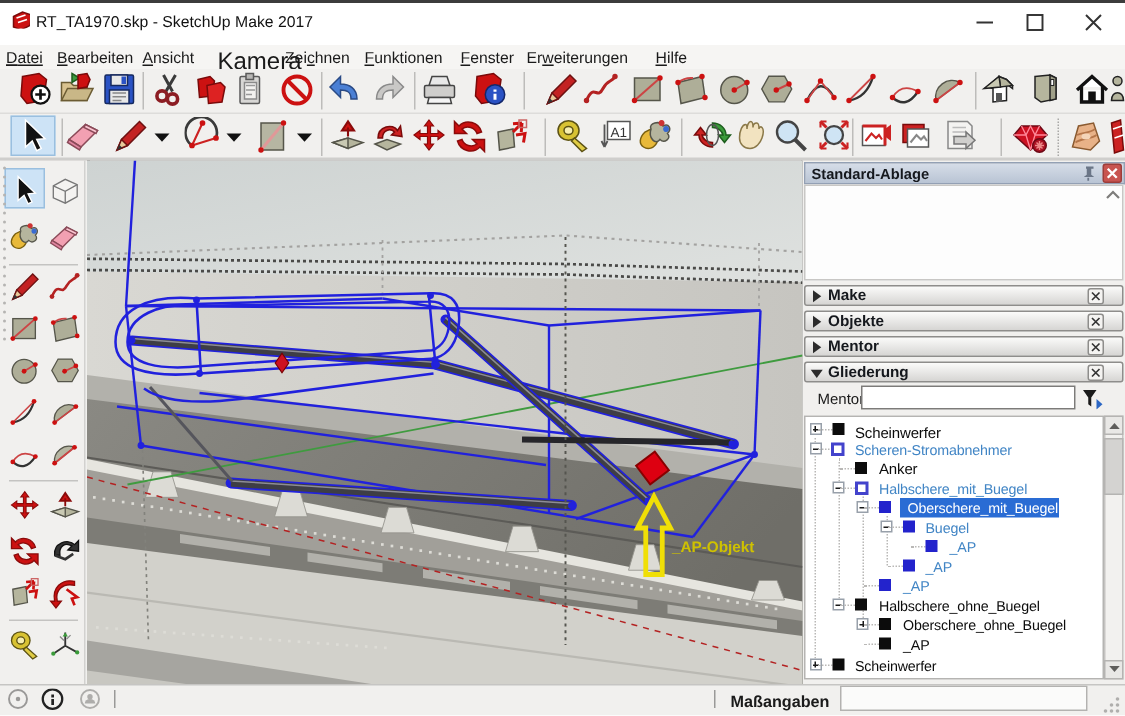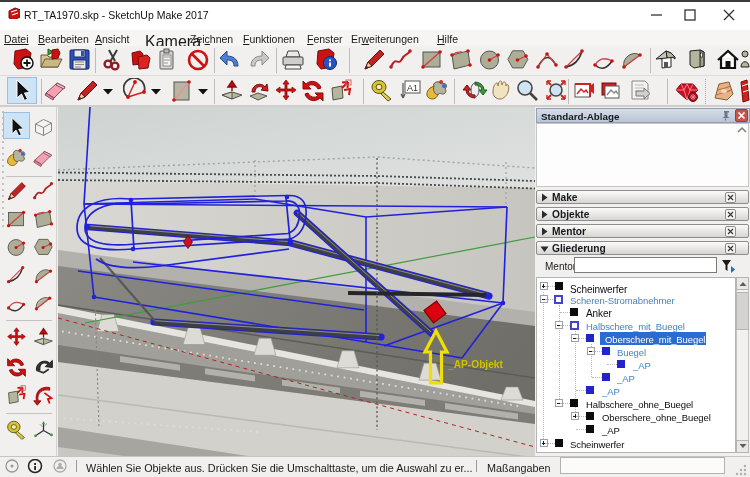--- a/index.html
+++ b/index.html
@@ -79,23 +79,22 @@
       <circle cx="7" cy="7" r="6" fill="none" stroke="#9a9998" stroke-width="1.3"></circle>
       <circle cx="7" cy="7" r="1.5" fill="#9a9998"></circle>
       <circle cx="30" cy="7" r="6.5" fill="none" stroke="#222" stroke-width="1.5"></circle>
       <rect x="29.2" y="4" width="1.8" height="2" fill="#222"></rect>
       <rect x="29.2" y="7" width="1.8" height="4" fill="#222"></rect>
       <circle cx="55" cy="7" r="6" fill="none" stroke="#aeadab" stroke-width="1.3"></circle>
       <circle cx="55" cy="5.5" r="1.8" fill="#aeadab"></circle>
       <path d="M51.5,10 a3.5,3 0 0 1 7,0 Z" fill="#aeadab"></path>
     </svg>
 <div class="abs" style="left:76px;top:460px;width:1px;height:12px;background:#9a9998"></div>
-<div class="abs" style="left:86px;top:462px;font-size:10.8px;color:#1a1a1a;font-weight:normal;">Wählen Sie Objekte aus. Drücken Sie die Umschalttaste, um die Auswahl zu er...</div>
 <div class="abs" style="left:476px;top:460px;width:1px;height:12px;background:#9a9998"></div>
-<div class="abs" style="left:487px;top:462px;font-size:10.8px;color:#1a1a1a;font-weight:normal;">Maßangaben</div>
+<div class="abs" style="left:487px;top:462px;font-size:10.8px;color:#1a1a1a;font-weight:bold;">Maßangaben</div>
 <div class="abs" style="left:560px;top:457px;width:165px;height:17px;background:#fbfbfa;border:1px solid #b3b2b0"></div>
 <svg class="abs" style="left:735px;top:464px;" width="13" height="12" viewBox="0 0 13 12">
       <g fill="#b0afad">
         <circle cx="10" cy="2" r="1.2"></circle>
         <circle cx="6" cy="6" r="1.2"></circle>
         <circle cx="10" cy="6" r="1.2"></circle>
         <circle cx="2" cy="10" r="1.2"></circle>
         <circle cx="6" cy="10" r="1.2"></circle>
         <circle cx="10" cy="10" r="1.2"></circle>
       </g>

